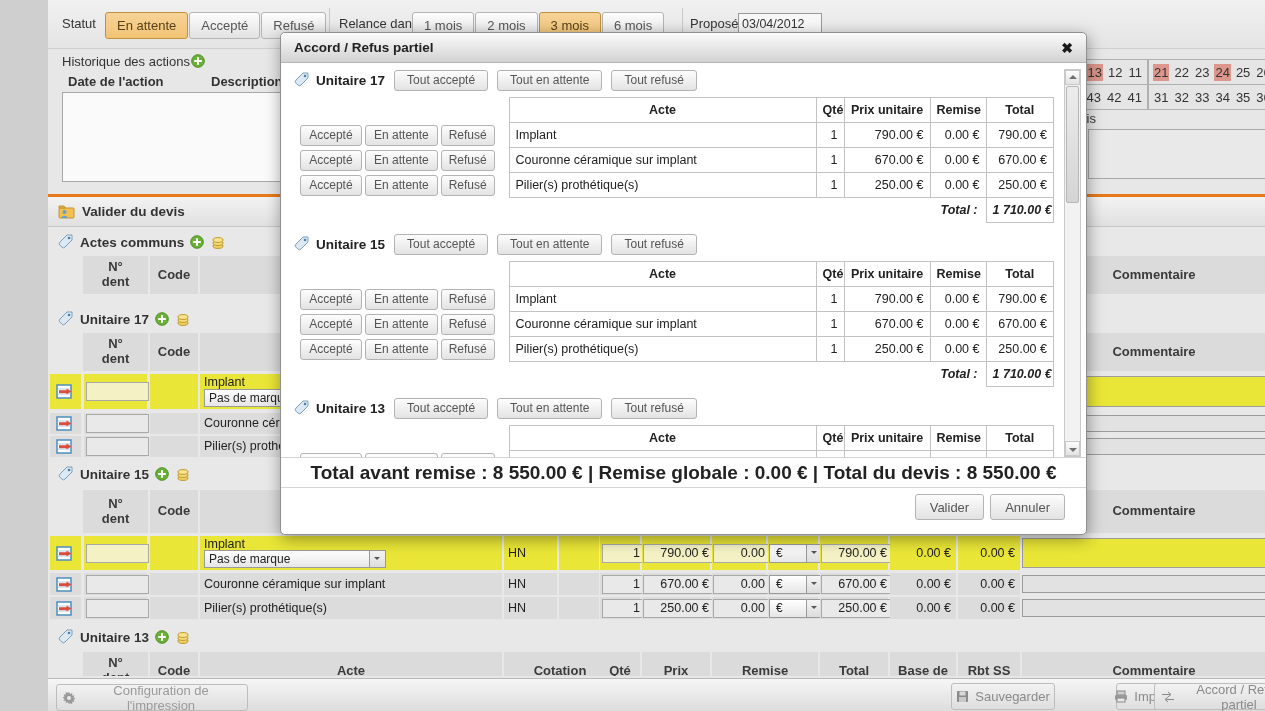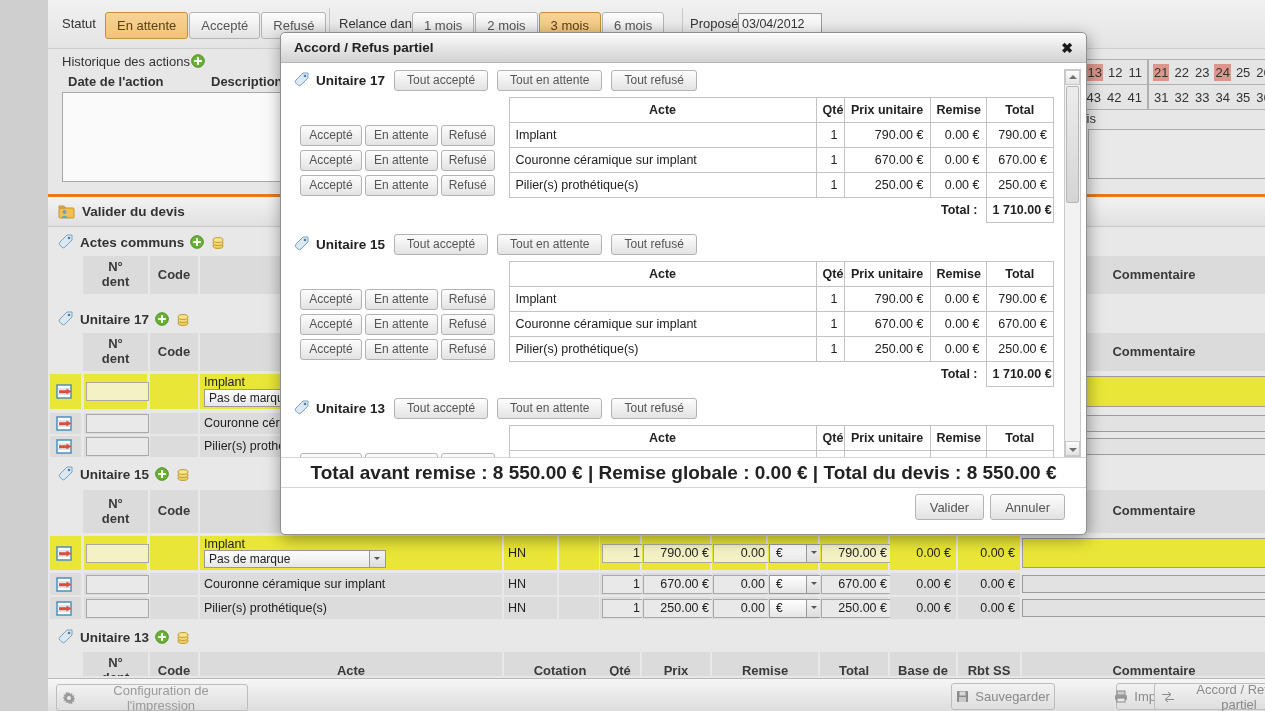--- a/index.html
+++ b/index.html
@@ -96,21 +96,21 @@
   .seg{height:21px;font-family:inherit;font-size:12px;color:#555;background:linear-gradient(#fdfdfd,#e3e3e3);
        border:1px solid #b3b3b3;border-radius:3px;cursor:pointer;}
   .seg.bulk{padding:0 12px;margin-left:3px;}
   .sgrp{display:flex;gap:3px;padding-right:8px;}
   .seg.w1{width:66px;} .seg.w2{width:78px;} .seg.w3{width:57px;}
   .mtable{border-collapse:collapse;table-layout:fixed;width:760px;font-size:12.5px;color:#222;}
   .mtable th,.mtable td{border:1px solid #c3c3c3;padding:2px 6px;height:20px;overflow:hidden;white-space:nowrap;}
   .mtable th{font-weight:bold;text-align:center;}
   .mtable td.nb{border:none;background:#fff;}
   .mtable td.l{text-align:left;} .mtable td.r{text-align:right;}
-  .mtable tr.mtot td{font-weight:bold;}
+  .mtable tr.mtot td{font-weight:bold;font-style:italic;}
   .mtable td.tl{text-align:right;font-weight:bold;padding-right:8px;}
   .msummary{position:absolute;left:0;top:424px;width:100%;height:29px;border-top:1px solid #d5d5d5;
             border-bottom:1px solid #d5d5d5;display:flex;align-items:center;justify-content:center;
             font-weight:bold;font-size:19px;color:#222;background:#fff;}
   .mbtns{position:absolute;right:21px;top:461px;display:flex;gap:6px;}
   .mbtn{height:26px;padding:0 14px;font-family:inherit;font-size:13px;color:#555;
         background:linear-gradient(#fdfdfd,#e2e2e2);border:1px solid #b4b4b4;border-radius:3px;cursor:pointer;}
   .icon{display:inline-flex;align-items:center;}
 </style>
 </head>

